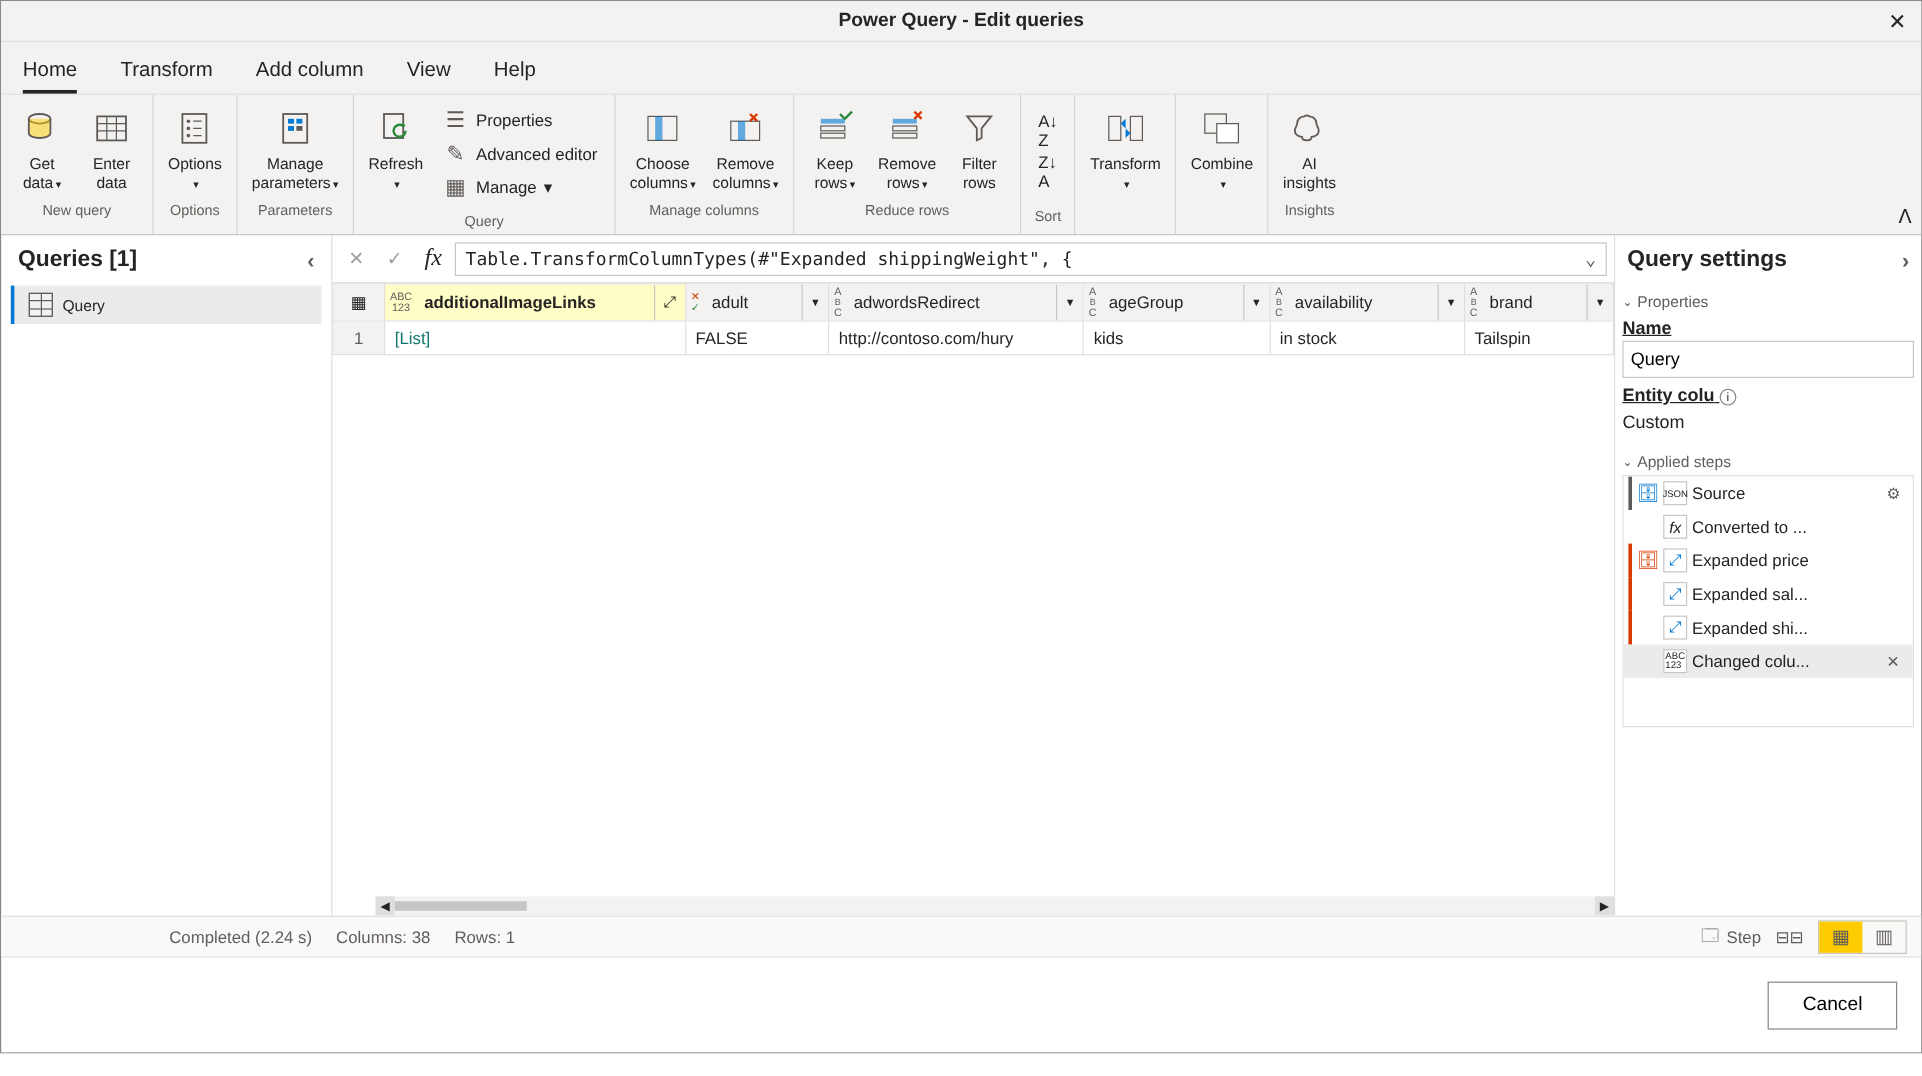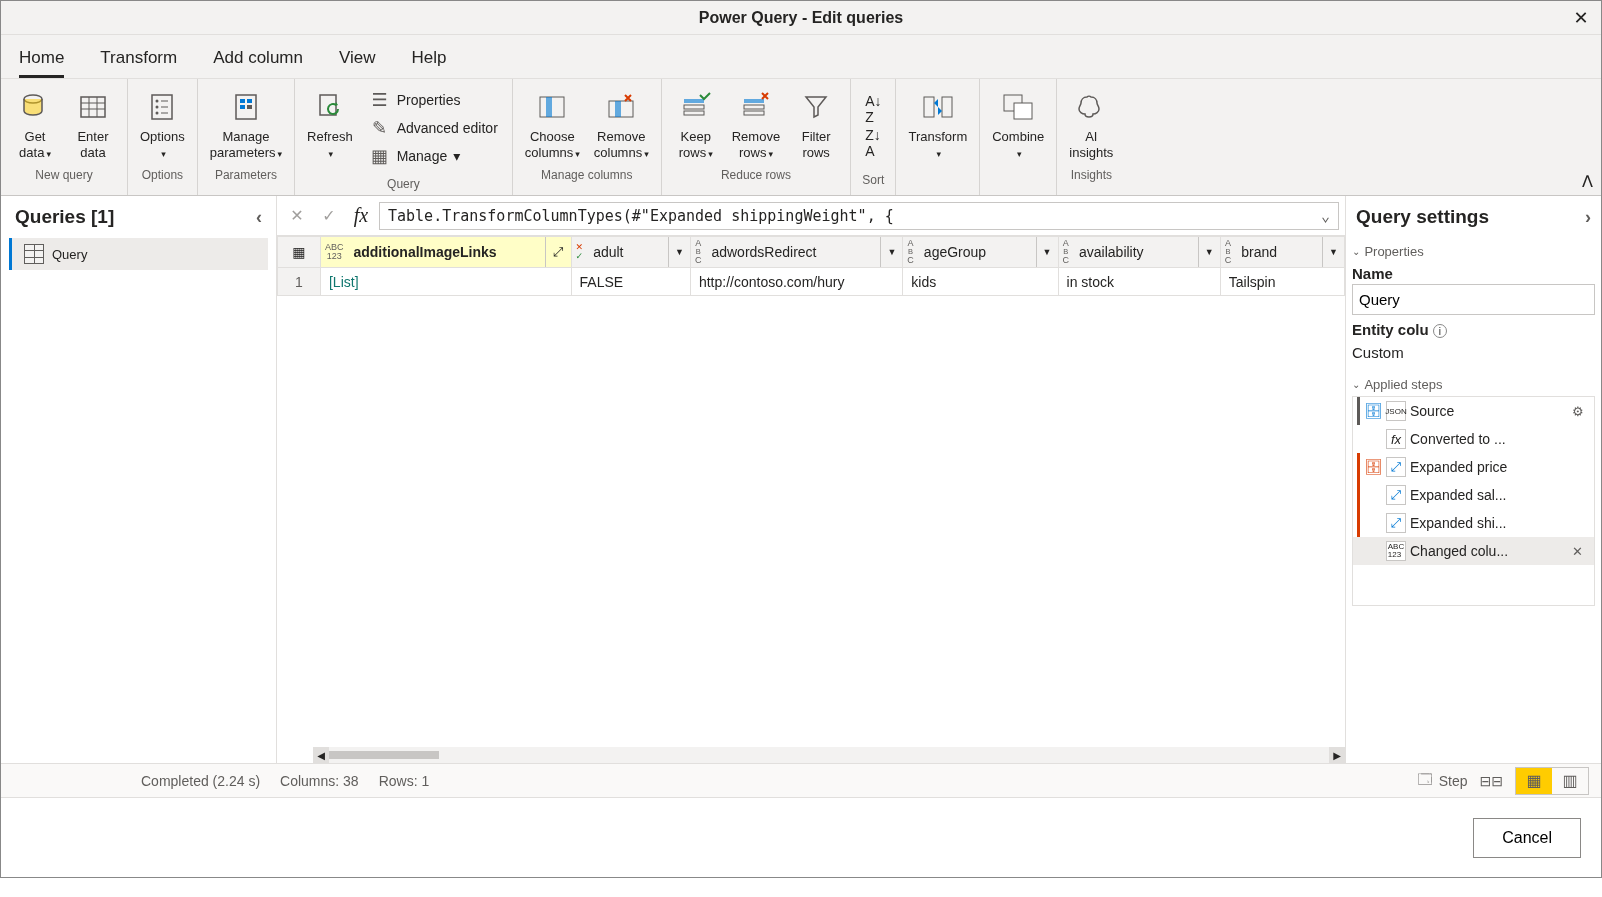--- a/index.html
+++ b/index.html
@@ -333,20 +333,21 @@
     font-size: 13px;
     color: #605e5c;
     margin-top: 8px;
     cursor: pointer;
   }
   .section-header .caret { font-size: 10px; }
   .prop-label {
     font-size: 15px;
     font-weight: 600;
     margin: 6px 0 2px 0;
+    text-decoration: underline;
   }
   .prop-input {
     width: 100%;
     padding: 6px;
     border: 1px solid #c8c6c4;
     font-size: 15px;
   }
   .steps-list {
     border: 1px solid #e1dfdd;
     margin-top: 4px;

